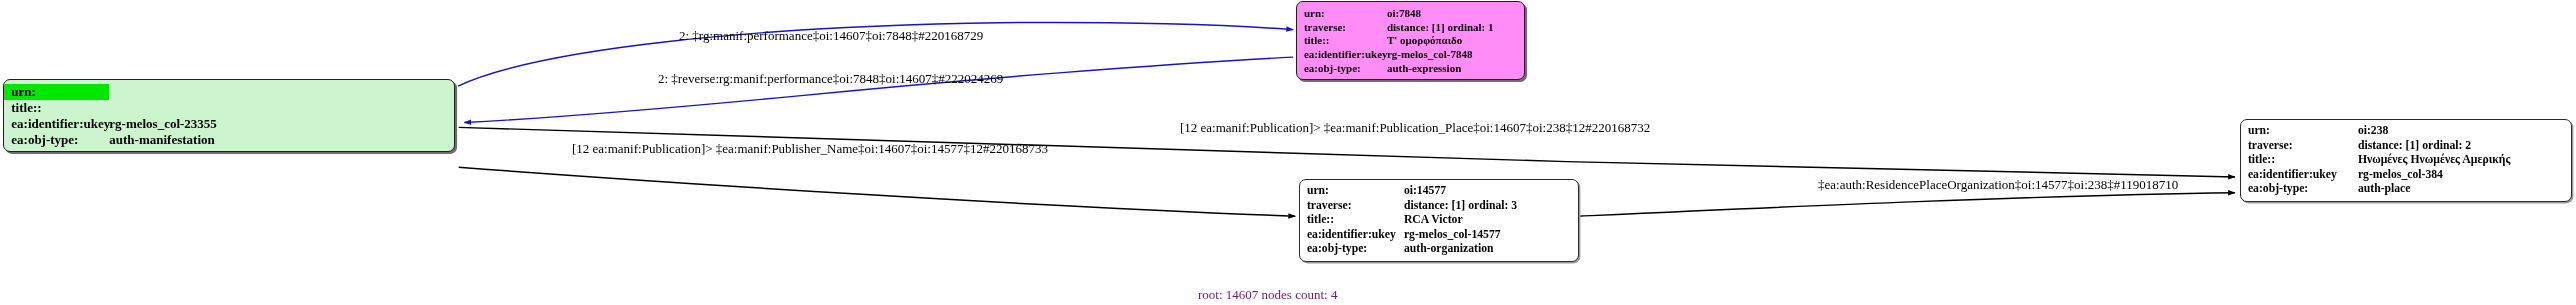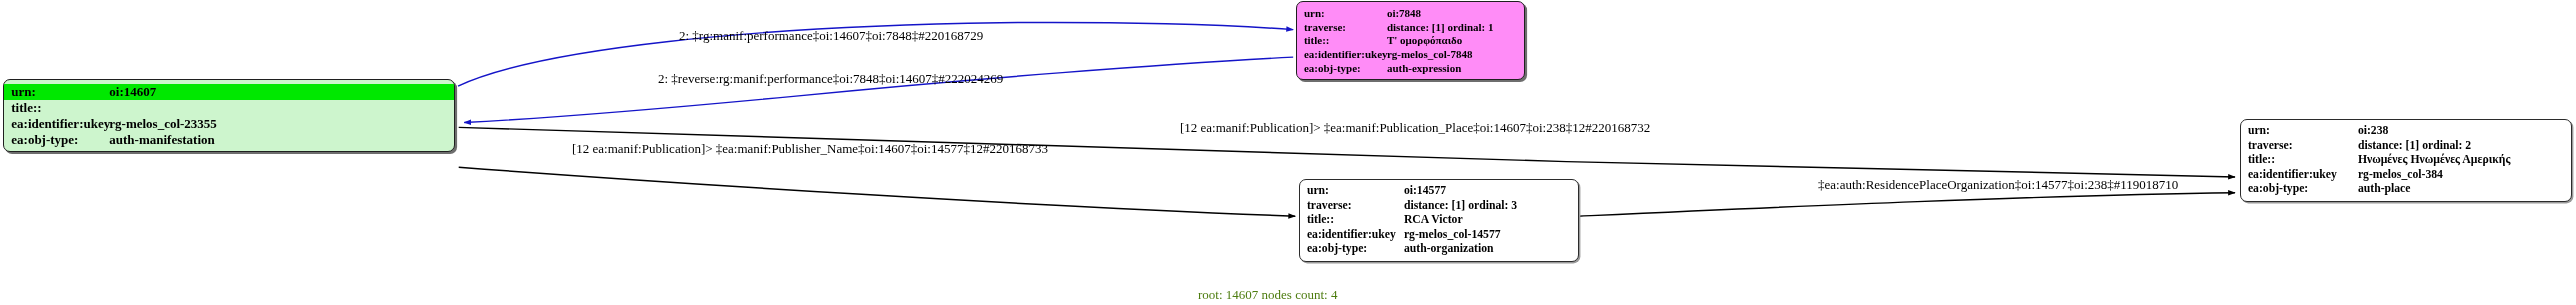--- a/index.html
+++ b/index.html
@@ -11,21 +11,21 @@
   .node.green{background:#cdf5cd;border-color:#1f1f1f;box-shadow:2.1px 2.1px 0 #6e6e6e;}
   .node.magenta{background:#ff8cf7;border-color:#1f1f1f;box-shadow:2.1px 2.1px 0 #6e6e6e;}
   .node.plain{background:#ffffff;border-color:#2b2b2b;box-shadow:1.4px 1.4px 0 #9a9a9a;}
 
   .row{display:flex;align-items:baseline;line-height:1.0;white-space:nowrap;}
   .k{flex:0 0 auto;padding:1.4px 0 1.4px 6.9px;}
   .v{flex:1 1 auto;padding:1.4px 6.9px 1.4px 0;overflow:hidden;text-overflow:clip;}
   .row.hl .k,.row.hl .v{background:#00e800;}
 
   .edge-label{position:absolute;white-space:nowrap;color:#000;font-size:13px;line-height:1;}
-  .caption{position:absolute;white-space:nowrap;color:#4d7c0f;font-size:13px;}
+  .caption{position:absolute;white-space:nowrap;color:#701a75;font-size:13px;}
 
   
   #node-14607{left:3.4px;top:79px;width:452px;font-size:13px;}
   #node-14607 .k{width:98px;}
   #node-7848{left:1296px;top:1.4px;width:229px;font-size:11px;}
   #node-7848 .k{width:83px;}
   #node-14577{left:1299px;top:179px;width:280px;font-size:11.7px;}
   #node-14577 .k{width:97px;}
   #node-238{left:2240px;top:119px;width:332px;font-size:11.7px;}
   #node-238 .k{width:110px;}
@@ -52,21 +52,20 @@
     <path d="M664,185 C1200,208 2400,240 3244,257" fill="none" stroke="#000000" stroke-width="2.1" marker-end="url(#arrow-black)"></path>
 
     <path d="M664,243 C1000,268 1500,300 1879,314" fill="none" stroke="#000000" stroke-width="2.1" marker-end="url(#arrow-black)"></path>
 
     <path d="M2290,314 C2600,300 2950,284 3244,280" fill="none" stroke="#000000" stroke-width="2.1" marker-end="url(#arrow-black)"></path>
   </svg>
 
   <div class="node green" id="node-14607">
     <div class="row hl">
       <span class="k">urn:</span>
-      <span class="v">oi:14607</span>
     </div>
     <div class="row">
       <span class="k">title::</span>
     </div>
     <div class="row">
       <span class="k">ea:identifier:ukey</span>
       <span class="v">rg-melos_col-23355</span>
     </div>
     <div class="row">
       <span class="k">ea:obj-type:</span>

